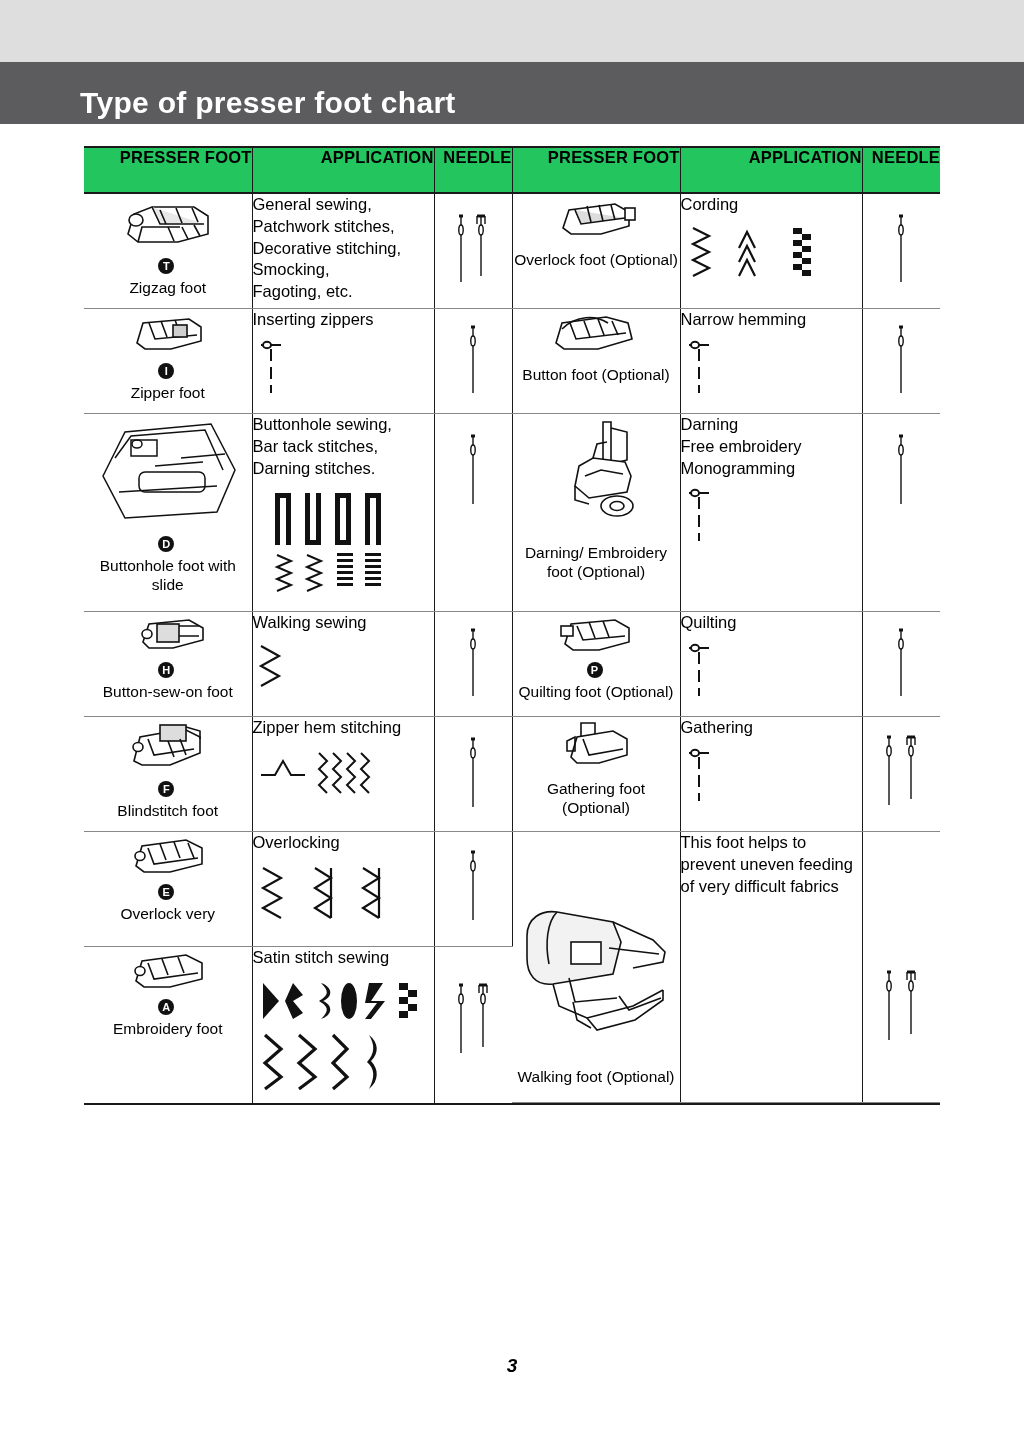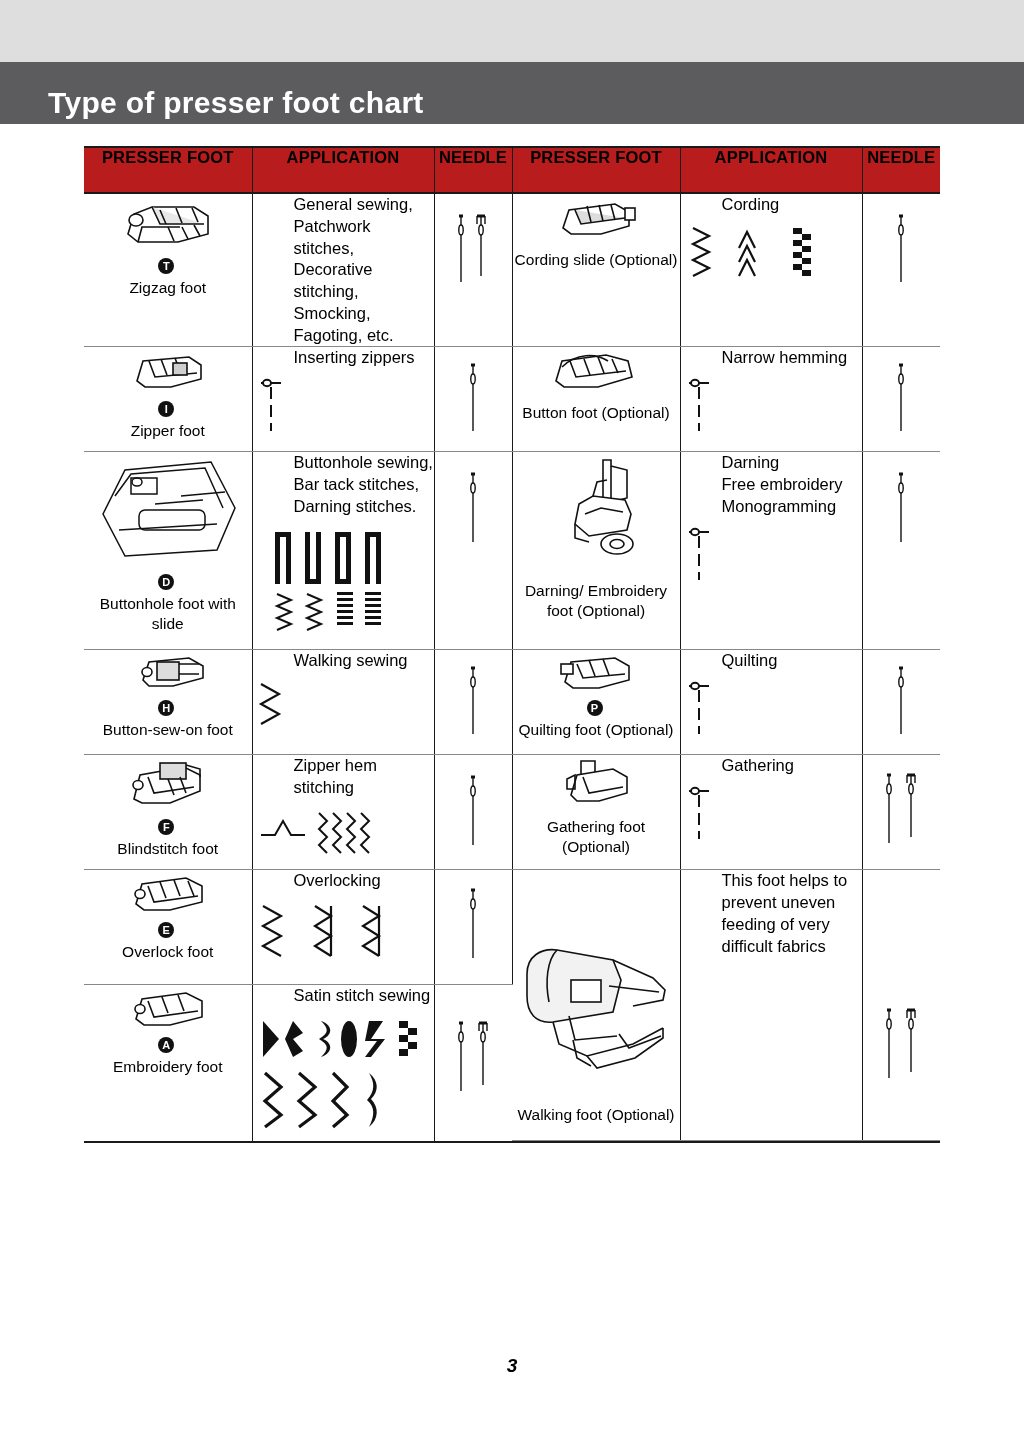--- a/index.html
+++ b/index.html
@@ -34,21 +34,21 @@
     width: 1024px;
     height: 62px;
     background: #5c5c5e;
     display: flex;
     align-items: center;
   }
   .title-bar .title {
     color: #ffffff;
     font-size: 30px;
     font-weight: bold;
-    padding-left: 48px;
+    padding-left: 80px;
     letter-spacing: 0.3px;
     margin-top: 20px;
   }
   .chart {
     position: absolute;
     left: 84px;
     top: 146px;
     width: 856px;
     border-top: 2px solid #1a1a1a;
     border-bottom: 2px solid #1a1a1a;
@@ -65,24 +65,24 @@
     padding: 0;
   }
   table.foot-table tr > td:last-child,
   table.foot-table tr > th:last-child {
     border-right: none;
   }
   table.foot-table tr:last-child td {
     border-bottom: none;
   }
   thead th {
-    background: #b91c1c;
+    background: #22c55e;
     font-size: 16.5px;
     font-weight: bold;
-    text-align: center;
+    text-align: right;
     height: 44px;
     border-bottom: 2px solid #1a1a1a !important;
     letter-spacing: 0.2px;
   }
   
   col.c-foot { width: 168px; }
   col.c-app  { width: 182px; }
   col.c-ndl  { width: 78px; }
 
   .foot-cell {
@@ -111,21 +111,21 @@
     line-height: 16px;
     text-align: center;
     vertical-align: middle;
     margin-right: 3px;
   }
   .app-cell {
     padding: 8px 6px 8px 8px;
     font-size: 16.5px;
     line-height: 1.32;
   }
-  .app-text { white-space: pre-line; padding-left: 41px; }
+  .app-text { white-space: pre-line; }
   .stitches { margin-top: 6px; }
   .needle-cell {
     text-align: center;
     padding-top: 14px;
   }
   .pagenum {
     position: absolute;
     left: 0;
     top: 1355px;
     width: 1024px;
@@ -208,21 +208,21 @@
         </td>
         <td class="foot-cell">
           <svg class="foot-img" width="110" height="52" viewBox="0 0 110 52">
             <g fill="none" stroke="#111" stroke-width="1.6">
               <path d="M22 34 L28 16 L74 10 L88 18 L88 32 L60 40 L30 40 Z" fill="#fff"></path>
               <path d="M34 16 L40 30 L84 24" fill="#ddd"></path>
               <path d="M46 12 L50 28 M58 11 L62 27 M70 11 L74 26"></path>
               <rect x="84" y="14" width="10" height="12" fill="#fff"></rect>
             </g>
           </svg>
-          <div class="foot-label">Cording slide
+          <div class="foot-label">Overlock foot
 (Optional)</div>
         </td>
         <td class="app-cell">
           <div class="app-text">Cording</div>
           <div class="stitches">
             <svg width="170" height="62" viewBox="0 0 170 62">
               <g stroke="#111" stroke-width="2.2" fill="none">
                 <path d="M12 6 L28 14 L12 22 L28 30 L12 38 L28 46 L12 54"></path>
                 <path d="M58 54 L66 38 L74 54 M58 40 L66 24 L74 40 M58 26 L66 10 L74 26"></path>
               </g>
@@ -576,21 +576,21 @@
             <g fill="none" stroke="#111" stroke-width="1.6">
               <path d="M26 34 L32 14 L76 8 L92 16 L92 32 L60 40 L34 40 Z" fill="#fff"></path>
               <path d="M38 16 L44 32 L88 26"></path>
               <path d="M50 12 L56 28 M64 10 L70 26 M78 11 L84 26"></path>
               <ellipse cx="30" cy="24" rx="5" ry="4.5" fill="#fff"></ellipse>
             </g>
           </svg>
           <div>
             <span class="letter-badge">E</span>
           </div>
-          <div class="foot-label">Overlock foot</div>
+          <div class="foot-label">Overlock very</div>
         </td>
         <td class="app-cell">
           <div class="app-text">Overlocking</div>
           <svg width="170" height="70" viewBox="0 0 170 70" style="margin-top:8px">
             <g stroke="#111" stroke-width="2.2" fill="none">
               <path d="M10 6 L28 16 L10 26 L28 36 L10 46 L28 56"></path>
               <path d="M62 6 L78 16 L62 26 L78 36 L62 46 L78 56"></path>
               <path d="M78 6 L78 56"></path>
               <path d="M110 6 L126 16 L110 26 L126 36 L110 46 L126 56"></path>
               <path d="M126 6 L126 56"></path>

